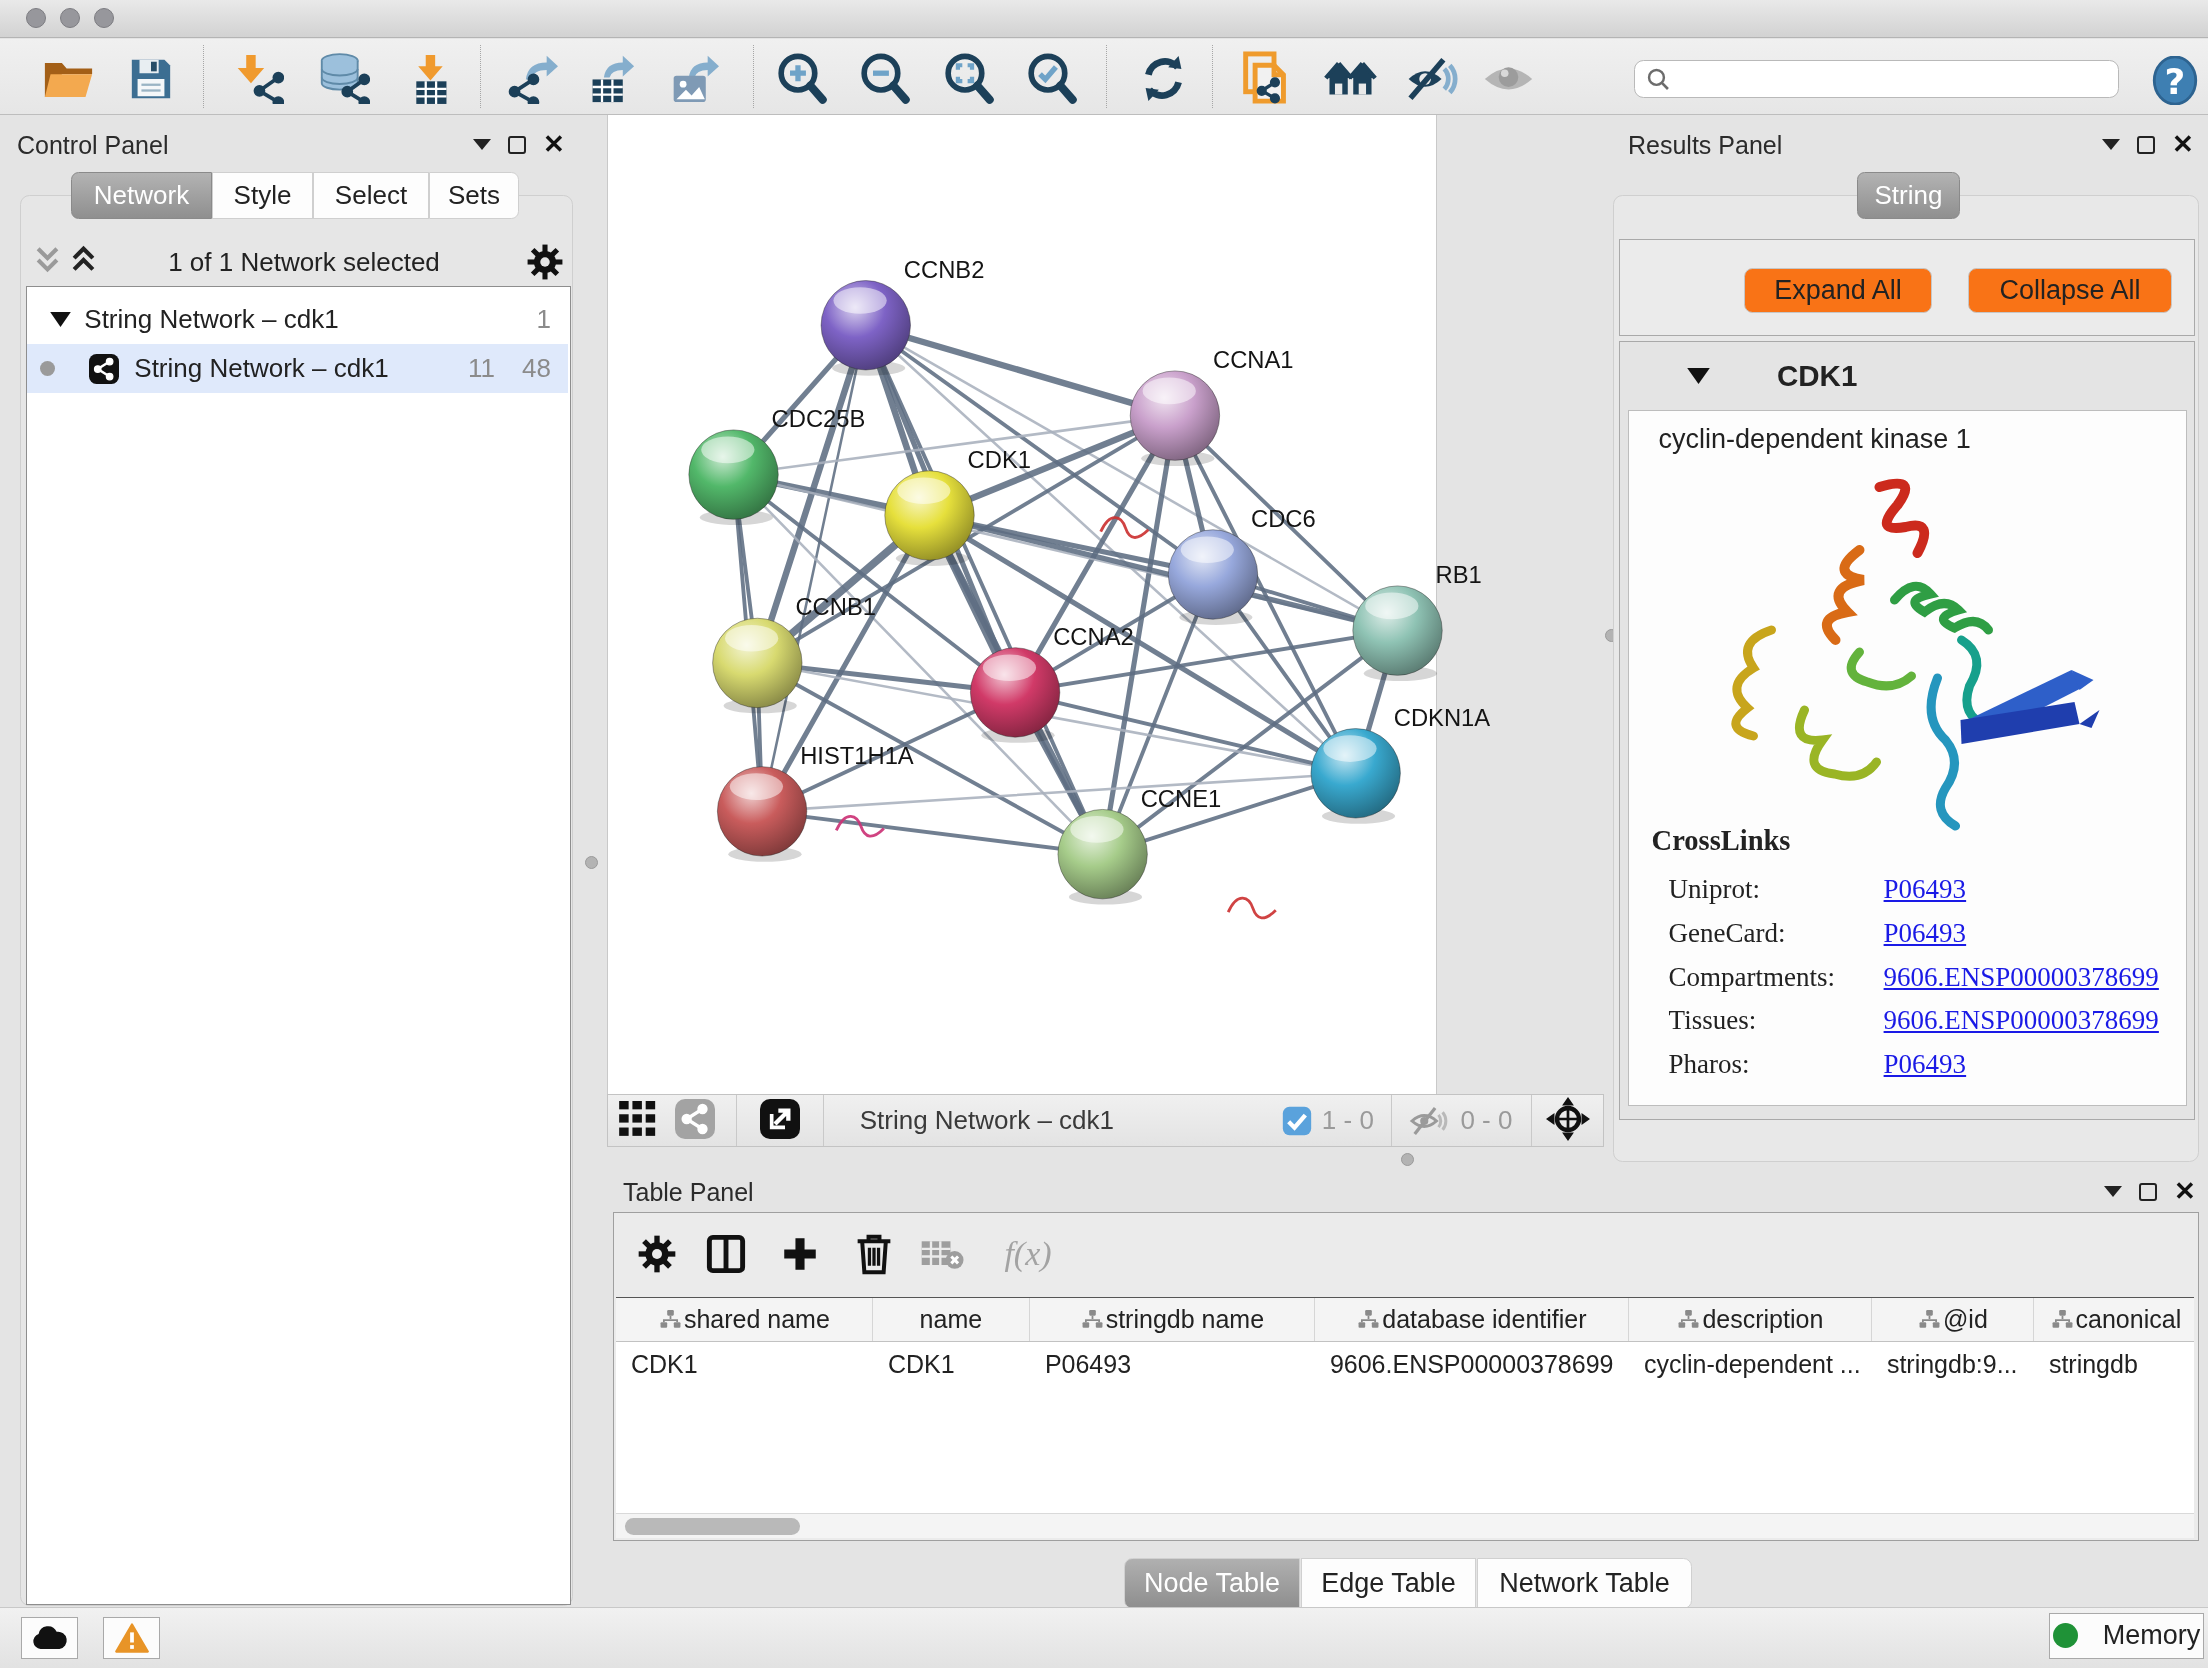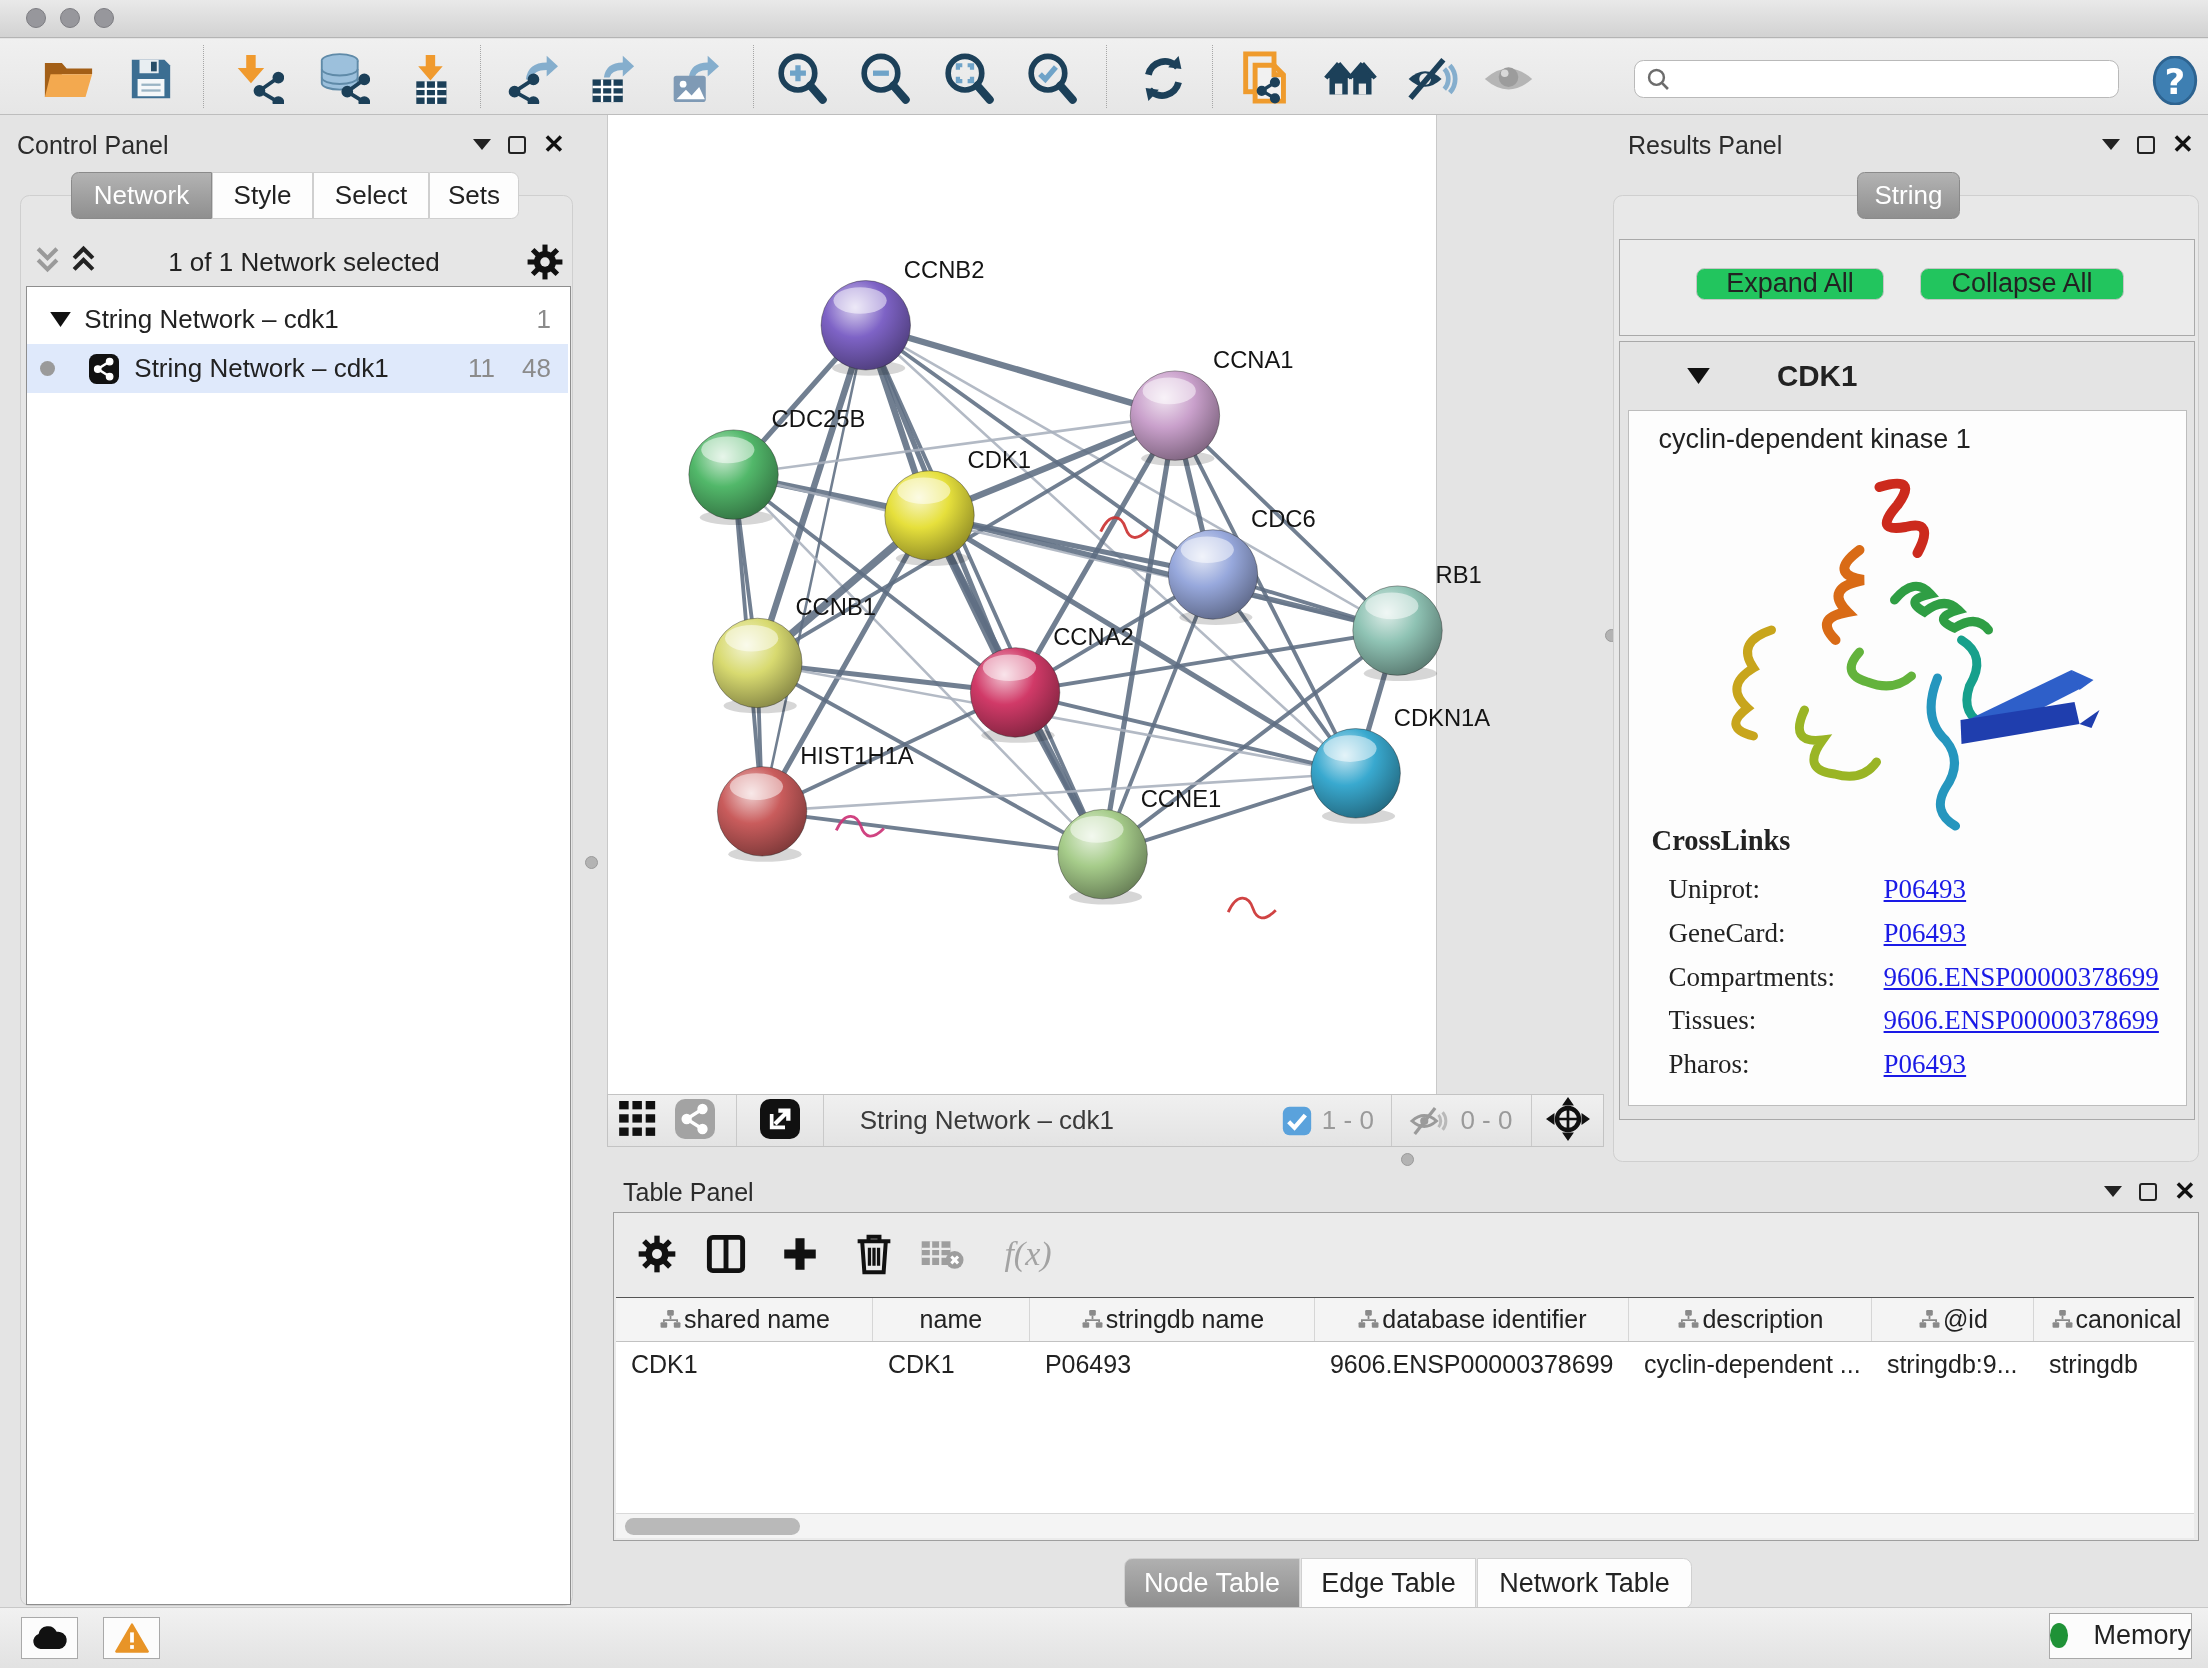--- a/index.html
+++ b/index.html
@@ -51,22 +51,22 @@
   .nt-sep { height:51px; border-left:1px solid #c9c9c9; }
   #net-title { font-size:26px; color:#3a3a3a; }
   .nt-count { font-size:26px; color:#9a9a9a; }
   .dot-handle { position:absolute; width:13.3px; height:13.3px; border-radius:50%;
     background:#b3b3b3; border:1px solid #9a9a9a; }
   
   #rp-card { position:absolute; left:1613px; top:195px; width:586px; height:967px;
     background:#e8e8e8; border:1px solid #cfcfcf; border-radius:9.5px; }
   #rp-btnbox { position:absolute; left:1619px; top:239px; width:576px; height:97px;
     background:#ebebeb; border:1px solid #a9a9a9; }
-  .rp-btn { position:absolute; top:27.6px; height:32px; background:#22c55e; border:1px solid #c6c6c6;
-    border-radius:8.6px; font-size:27px; display:flex; align-items:center; justify-content:center; }
+  .rp-btn { position:absolute; top:27.6px; height:45px; background:#f97316; border:1px solid #c6c6c6;
+    border-radius:8.6px; font-size:27px; display:flex; align-items:center; justify-content:center;margin-left:48px; }
   #rp-entry { position:absolute; left:1619px; top:341px; width:576px; height:779px;
     background:#e4e4e4; border:1px solid #a9a9a9; }
   #rp-entry-head { position:absolute; left:0; top:0; width:100%; height:67px; display:flex;
     align-items:center; }
   #rp-white { position:absolute; left:7.6px; top:68px; width:559px; height:696px;
     background:#fdfdfd; border:1px solid #bdbdbd; }
   .serif { font-family:"Liberation Serif","DejaVu Serif",serif; }
   .cl-row { position:absolute; left:40px; font-size:27px; }
   .cl-link { position:absolute; left:255px; color:#1a1ae6; text-decoration:underline; font-size:27px; }
   
@@ -87,21 +87,21 @@
   #hthumb { position:absolute; left:9.5px; top:3.8px; width:175px; height:17px; background:#b9b9b9;
     border-radius:8.6px; }
   
   .bt-tab { position:absolute; top:1558px; height:51px; display:flex; align-items:center;
     justify-content:center; font-size:27px; background:#fdfdfd; border:1px solid #d0d0d0; color:#222; }
   .bt-tab.sel { background:linear-gradient(#b0b0b0,#8e8e8e); color:#fff; }
   #statusbar { position:absolute; left:0; top:1607px; width:2208px; height:61px;
     background:linear-gradient(#f1f1f1,#e2e2e2); border-top:1px solid #c8c8c8; }
   .st-btn { position:absolute; top:8.6px; width:57px; height:42px; background:#fcfcfc;
     border:1.9px solid #a9a9a9; display:flex; align-items:center; justify-content:center; }
-  #memory-btn { position:absolute; left:2049px; top:4.8px; width:143px; height:46px; background:#fcfcfc;
+  #memory-btn { position:absolute; left:2049px; top:4.8px; width:155px; height:46px; background:#fcfcfc;
     border:1px solid #a9a9a9; display:flex; align-items:center; justify-content:center; gap:25px;
     font-size:27px; }
   #memory-dot { width:25px; height:25px; border-radius:50%; background:#1f9237; }
   text.nodelabel { font-size:25px; fill:#141414; font-family:"Liberation Sans",sans-serif; }
 </style>
 </head>
 <body>
 
 <div id="titlebar">
   <div class="tlight" style="left:26px"></div>

